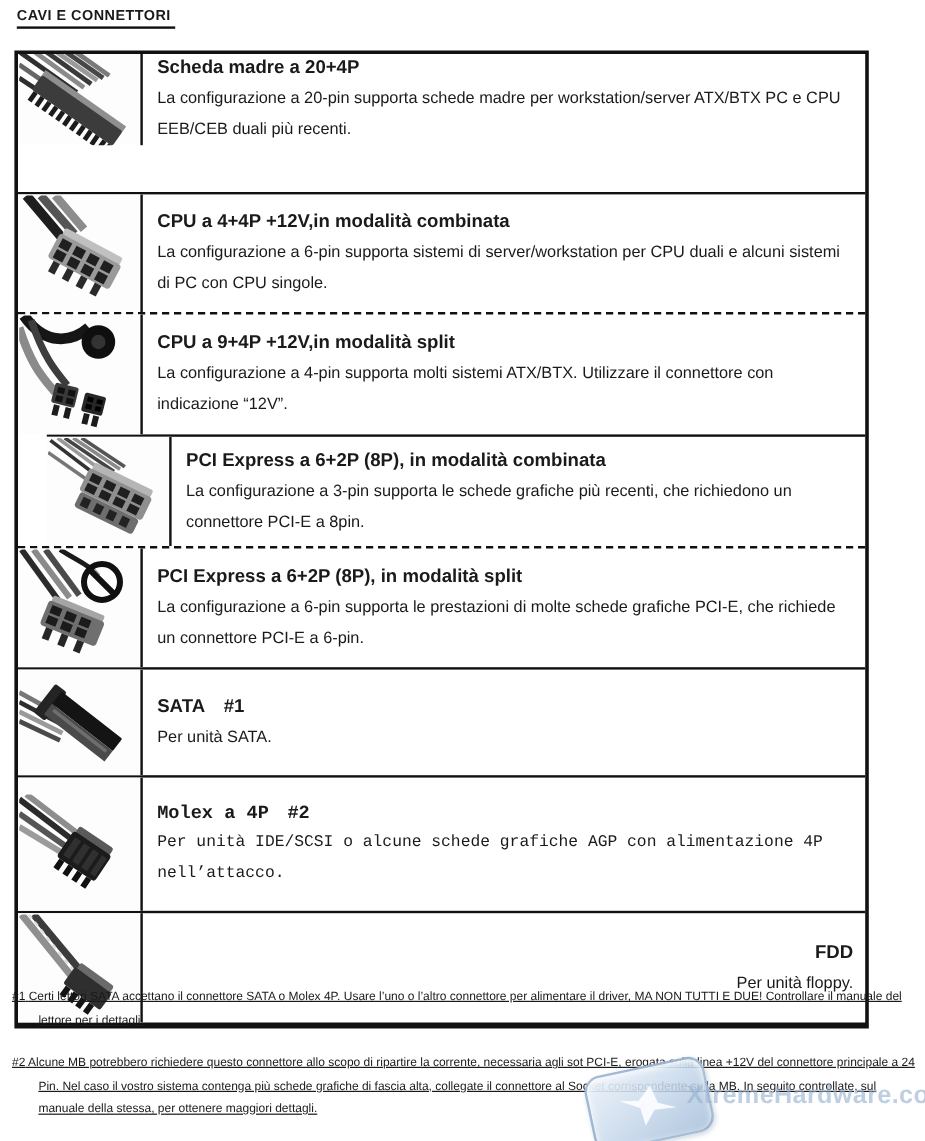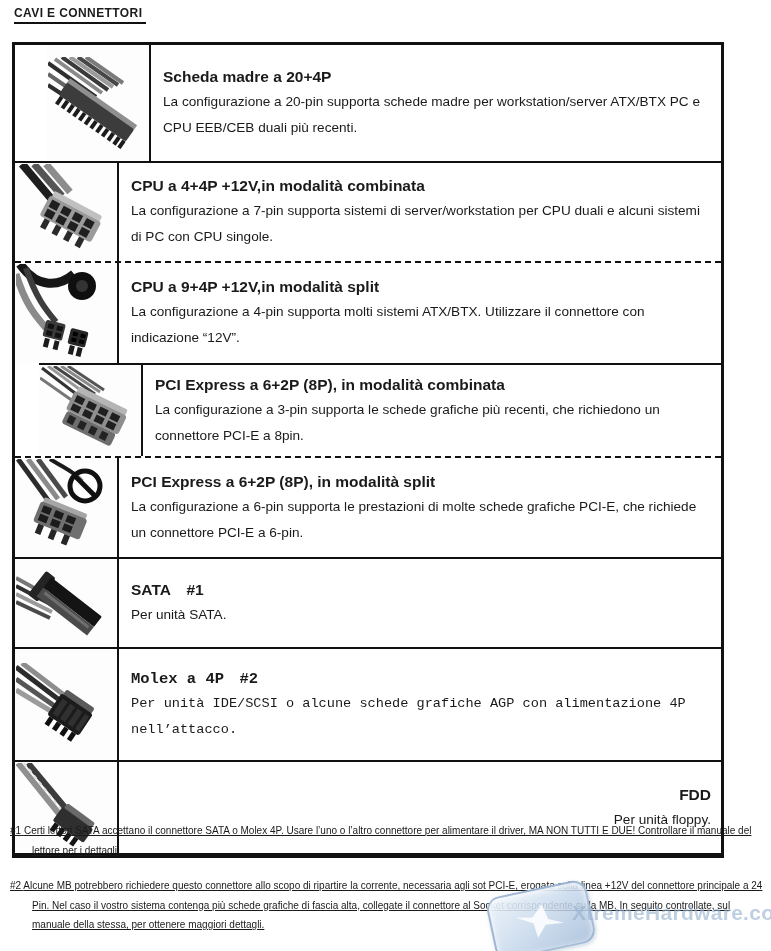--- a/index.html
+++ b/index.html
@@ -16,21 +16,21 @@
 
   
   .connector-table {
     position:absolute; left:12px; top:42px; width:712px;
     border:3px solid #111; border-bottom-width:5px;
     box-sizing:border-box; background:#fff;
   }
   .row { display:flex; box-sizing:border-box; }
   .row + .row { border-top:2px solid #111; }
   .row.dashed-top { border-top:2px dashed #111; }
-  .r1{height:116px;padding-left:32px;} .r2{height:100px;} .r3{height:102px;} .r4{height:93px;margin-left:24px;}
+  .r1{height:76px;} .r2{height:100px;margin-top:39px;} .r3{height:102px;} .r4{height:93px;margin-left:24px;}
   .r5{height:101px;} .r6{height:90px;} .r7{height:113px;font-family:Liberation Mono, monospace;} .r8{height:93px;text-align:right;}
   .cell-img {
     width:104px; min-width:104px; box-sizing:border-box;
     border-right:2px solid #111;
     display:flex; align-items:center; justify-content:center;
     overflow:hidden; background:#fdfdfd;
   }
   .cell-img svg { display:block; }
   .cell-text {
     flex:1; box-sizing:border-box;
@@ -129,21 +129,21 @@
               <rect x="67" y="57" width="9" height="8" fill="#1f1f1f"></rect>
             <rect x="30" y="67" width="6" height="10" fill="#2a2a2a"></rect>
               <rect x="43" y="67" width="6" height="10" fill="#2a2a2a"></rect>
             <rect x="56" y="67" width="6" height="10" fill="#2a2a2a"></rect>
               <rect x="69" y="67" width="6" height="10" fill="#2a2a2a"></rect>
           </g>
         </svg>
       </div>
       <div class="cell-text">
         <div class="row-title">CPU a 4+4P +12V,in modalità combinata</div>
-        <div class="row-desc">La configurazione a 7-pin supporta sistemi di server/workstation per CPU duali e alcuni sistemi di PC con CPU singole.</div>
+        <div class="row-desc">La configurazione a 6-pin supporta sistemi di server/workstation per CPU duali e alcuni sistemi di PC con CPU singole.</div>
       </div>
     </div>
 
     <div class="row r3 dashed-top">
       <div class="cell-img">
         <svg width="100" height="98" viewBox="0 0 100 98">
           <path d="M4 0 C 22 26, 44 22, 58 10" stroke="#161616" stroke-width="9" fill="none"></path>
           <circle cx="66" cy="22" r="14" fill="#0f0f0f"></circle>
           <circle cx="66" cy="22" r="6" fill="#333333"></circle>
           <path d="M0 10 C 10 42, 20 52, 30 64" stroke="#8a8a8a" stroke-width="7" fill="none"></path>

